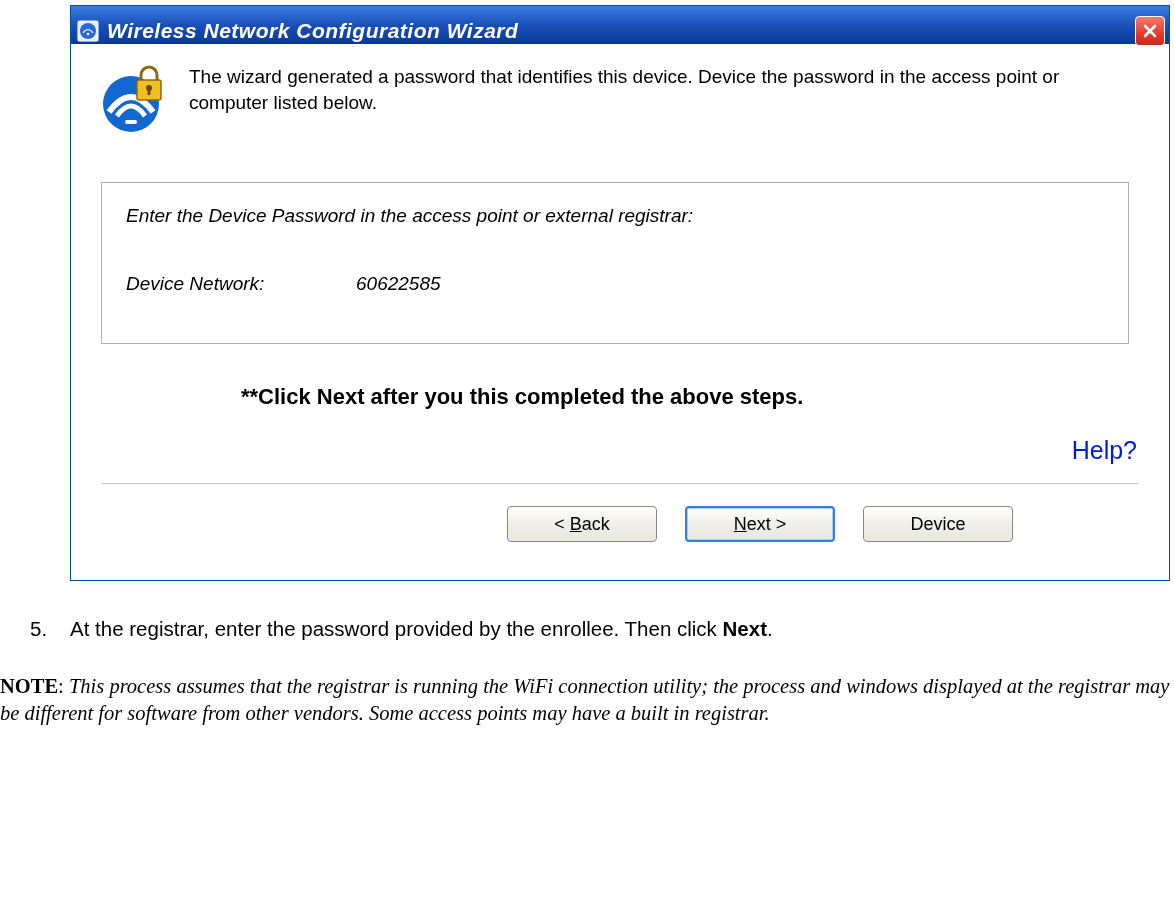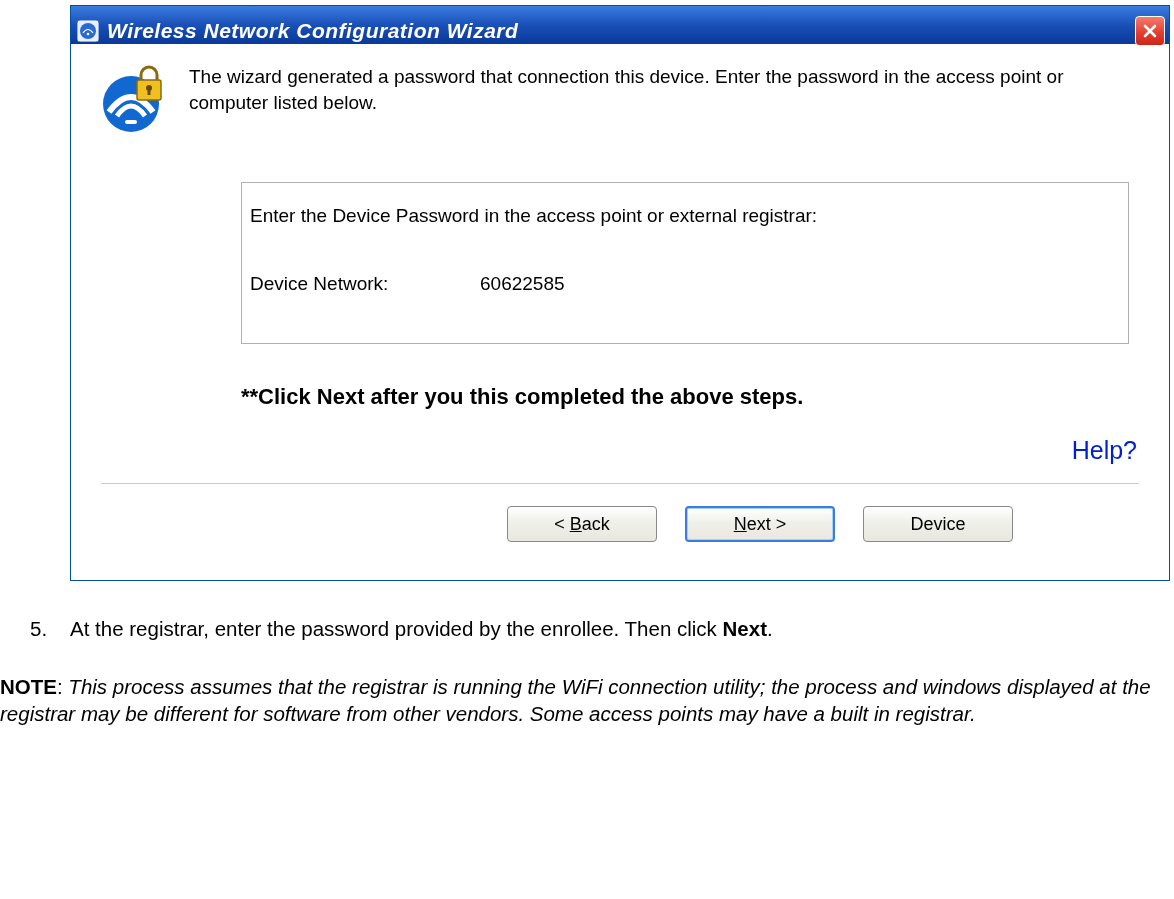--- a/index.html
+++ b/index.html
@@ -72,24 +72,24 @@
       height: 70px;
       flex-shrink: 0;
       margin-top: 2px;
     }
     .intro-text {
       line-height: 1.35;
       padding-top: 2px;
     }
     .password-frame {
       border: 1px solid #b0b0b0;
-      margin-left: 140px;
       margin-right: 10px;
-      padding: 22px 24px 48px 8px;
+      padding: 22px 24px 48px 24px;
       margin-bottom: 40px;
+      font-style: italic;
     }
     .frame-instruction {
       margin-bottom: 46px;
     }
     .pw-row {
       display: flex;
     }
     .pw-label { width: 230px; }
     .pw-value { }
     .click-next-note {
@@ -147,20 +147,21 @@
       display: flex;
       margin-top: 34px;
       margin-bottom: 30px;
       margin-left: 30px;
     }
     .step-num { width: 40px; }
     .step-body { }
     .note-para {
       margin-left: 0px;
       margin-right: 4px;
+      font-family: Liberation Serif, serif;
     }
     .bold { font-weight: bold; text-align: center; }
     .italic { font-style: italic; }
   </style>
 </head>
 <body>
 
 <div class="dialog-wrapper">
   <div class="dialog">
     <div class="titlebar">
@@ -187,21 +188,21 @@
             <circle cx="30" cy="40" r="28" fill="#1068d0"></circle>
             <path d="M8 48 Q30 18 52 48" fill="none" stroke="#ffffff" stroke-width="6"></path>
             <path d="M16 52 Q30 32 44 52" fill="none" stroke="#ffffff" stroke-width="5"></path>
             <rect x="24" y="56" width="12" height="4" rx="2" fill="#ffffff"></rect>
             <rect x="36" y="16" width="24" height="20" rx="2" fill="#f0c020" stroke="#8a6a10" stroke-width="1.5"></rect>
             <path d="M40 16 v-5 a8 8 0 0 1 16 0 v5" fill="none" stroke="#8a6a10" stroke-width="3"></path>
             <circle cx="48" cy="24" r="3" fill="#6a4a00"></circle>
             <rect x="46.5" y="25" width="3" height="6" fill="#6a4a00"></rect>
           </svg>
         </span>
-        <div class="intro-text">The wizard generated a password that connection this device. Enter the password in the access point or computer listed below.</div>
+        <div class="intro-text">The wizard generated a password that identifies this device. Device the password in the access point or computer listed below.</div>
       </div>
 
       <div class="password-frame">
         <div class="frame-instruction">Enter the Device Password in the access point or external registrar:</div>
         <div class="pw-row">
           <div class="pw-label">Device Network:</div>
           <div class="pw-value">60622585</div>
         </div>
       </div>
 

